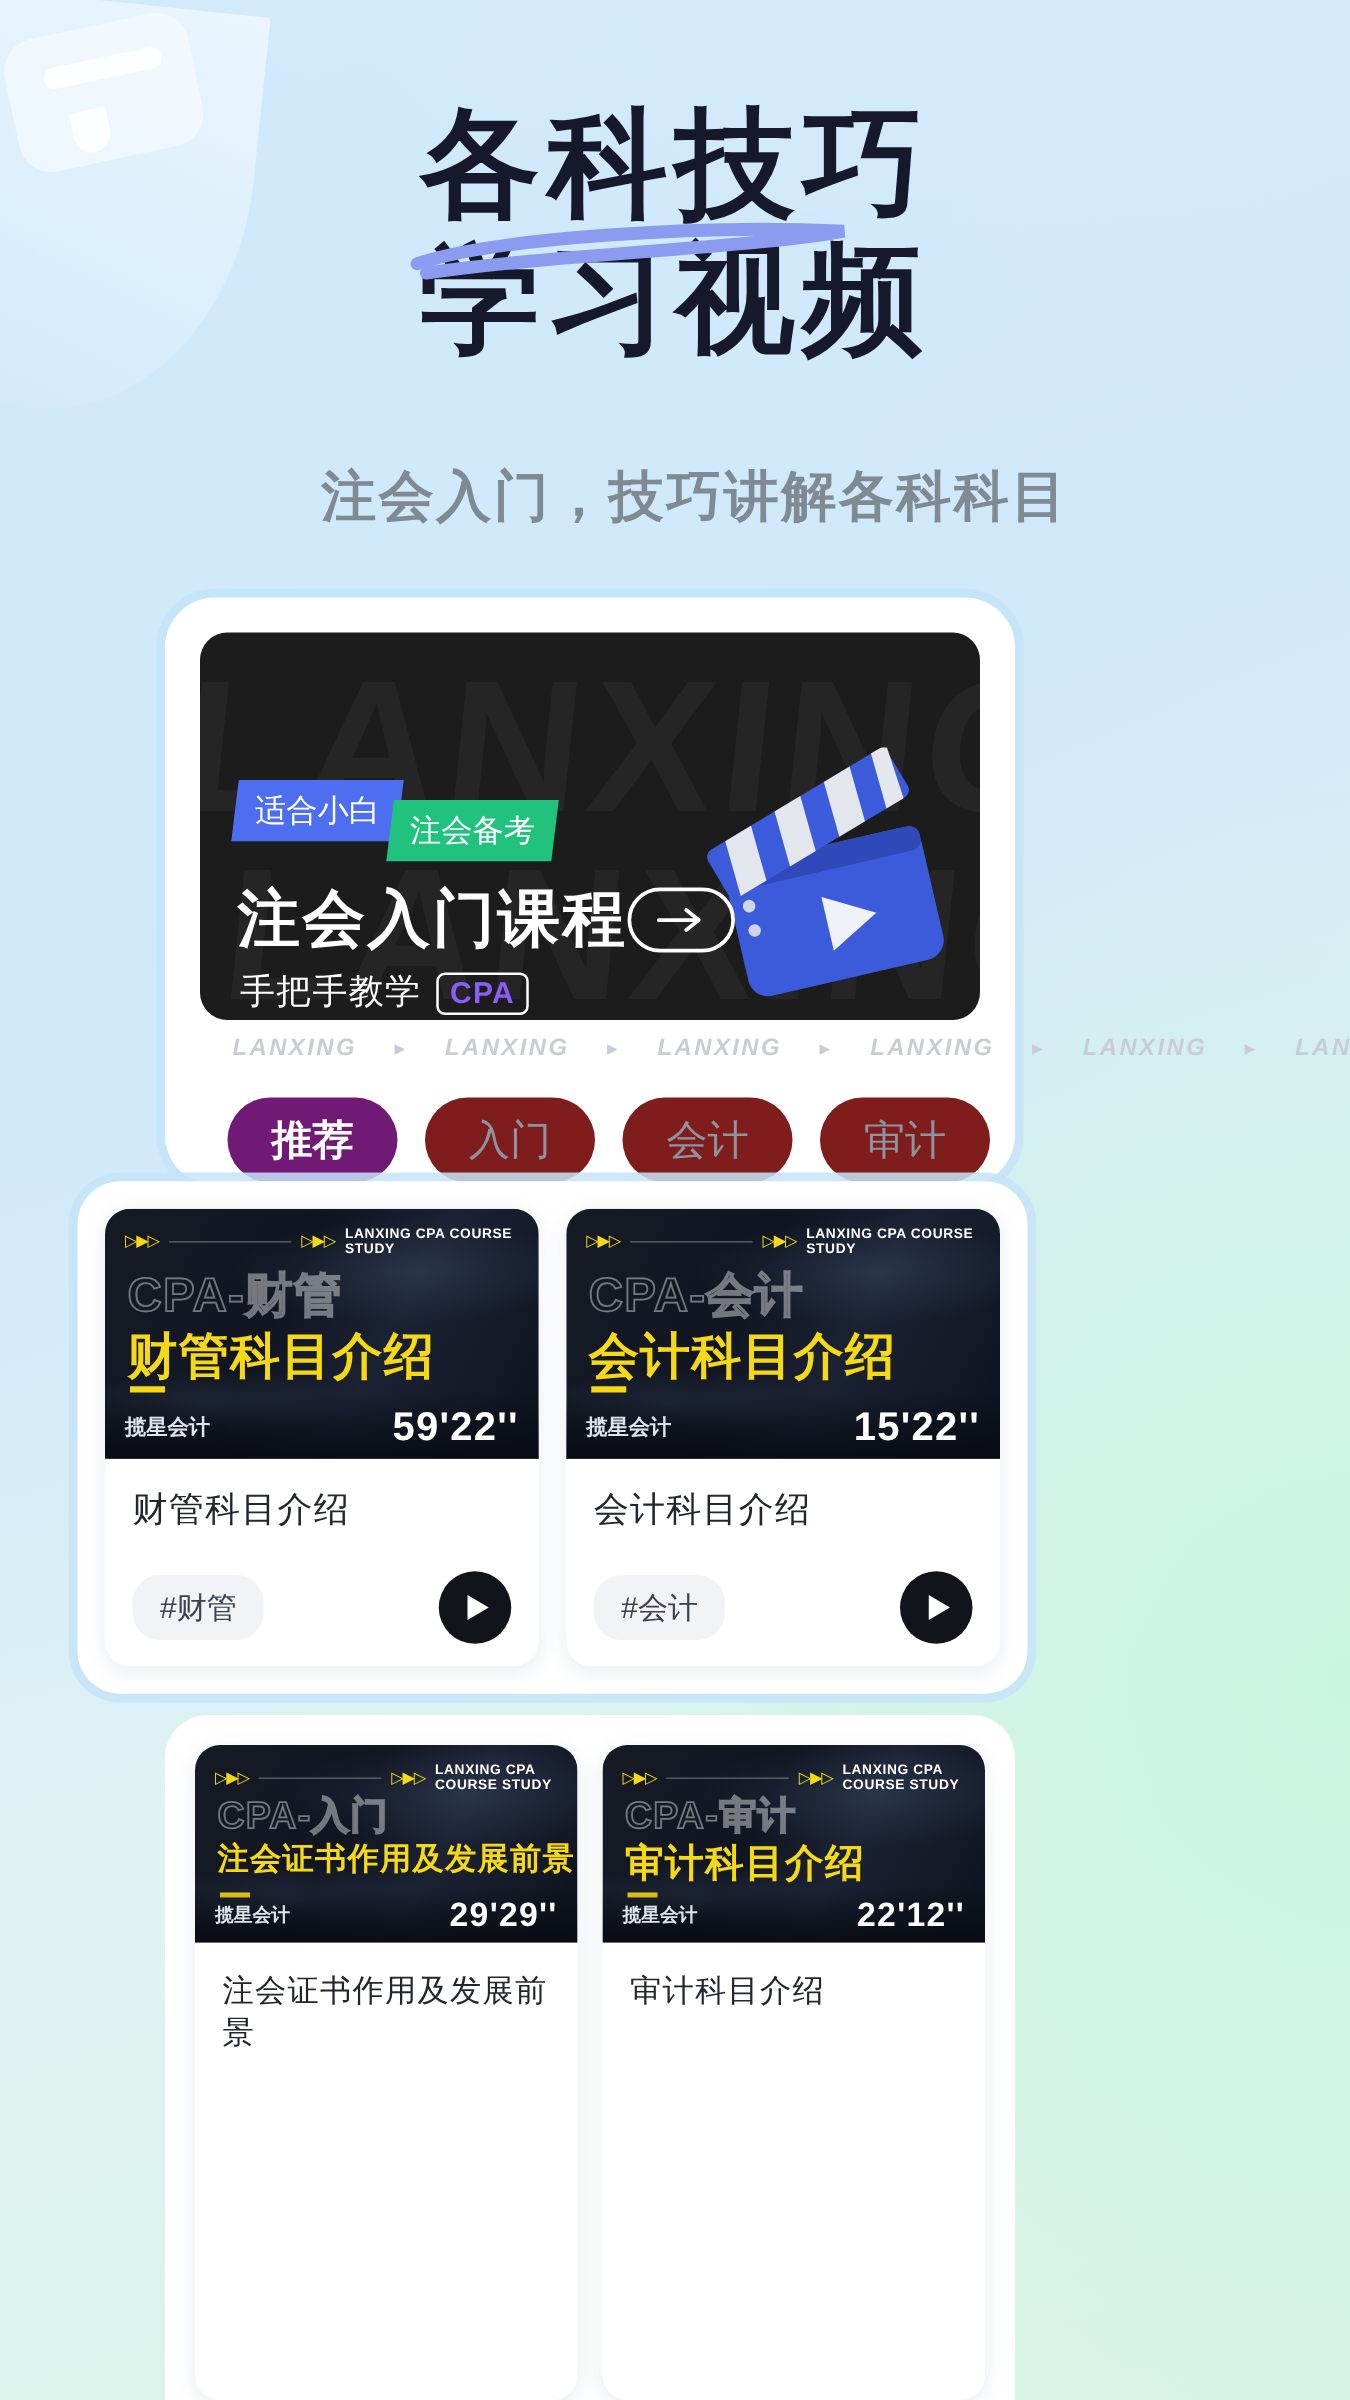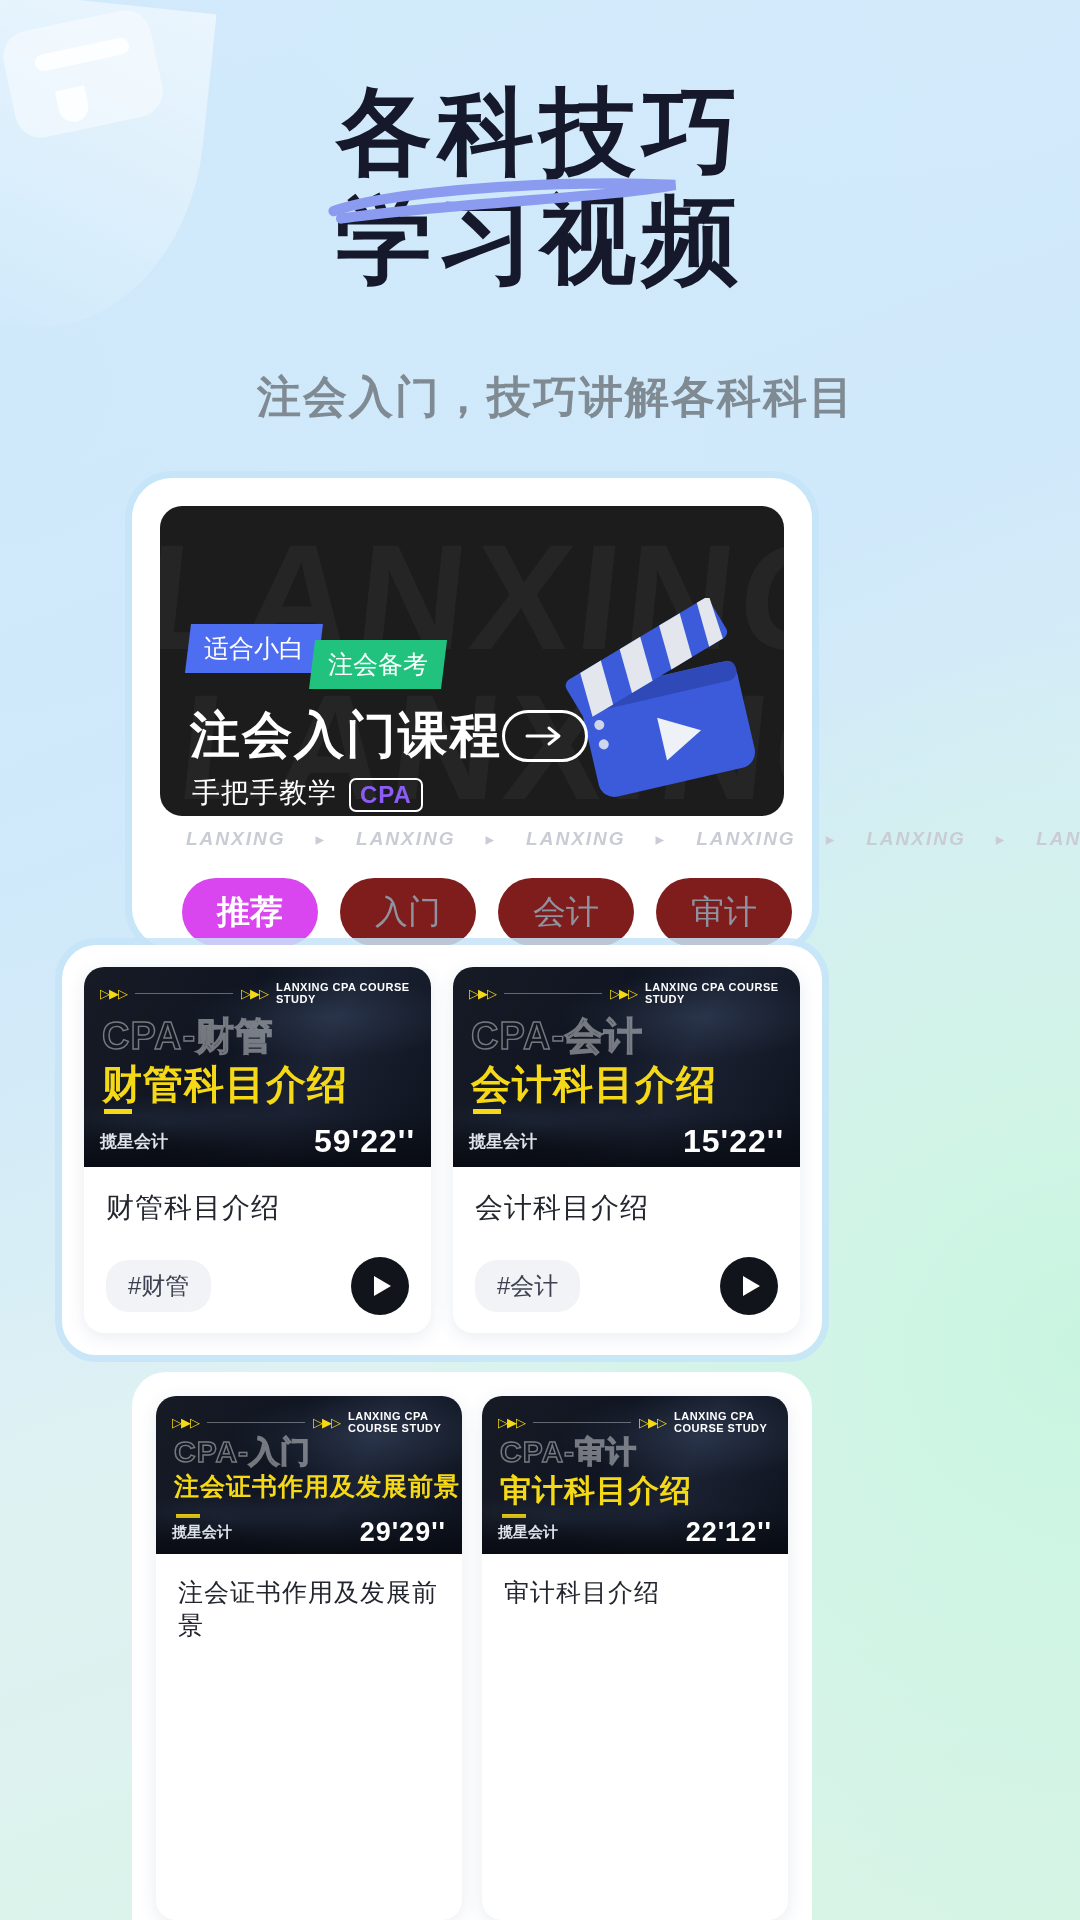--- a/index.html
+++ b/index.html
@@ -61,21 +61,21 @@
   .clapper{position:absolute;right:6px;top:92px;width:230px;height:210px;}
 
   .ticker{height:46px;display:flex;align-items:center;gap:30px;padding:0 26px;
     font-size:19px;font-style:italic;font-weight:700;color:#c9ccd4;letter-spacing:2px;}
   .ticker .tri{color:#c9ccd4;font-style:normal;font-size:17px;}
 
   .tabs{display:flex;gap:22px;padding:16px 4px 0 22px;}
   .tab{height:68px;min-width:136px;padding:0 30px;border-radius:34px;background:#7f1d1d;
     color:#8e939f;font-size:33px;font-weight:500;display:flex;align-items:center;
     justify-content:center;white-space:nowrap;}
-  .tab.active{background:#d946ef;color:#fff;font-weight:700;}
+  .tab.active{background:#701a75;color:#fff;font-weight:700;}
 
   
   .card-sheet{position:absolute;left:62px;top:945px;width:760px;height:410px;
     background:#fff;border-radius:34px;box-shadow:0 0 0 7px rgba(198,228,248,.85);
     padding:22px;display:flex;gap:22px;}
   .vcard{width:348px;background:#fff;border-radius:20px;overflow:hidden;
     box-shadow:0 4px 18px rgba(40,70,120,.10);display:flex;flex-direction:column;}
   .thumb{position:relative;height:200px;background:
       linear-gradient(118deg,#171b26 0%,#101521 40%,#1b2233 62%,#0d121c 100%);
     overflow:hidden;}

